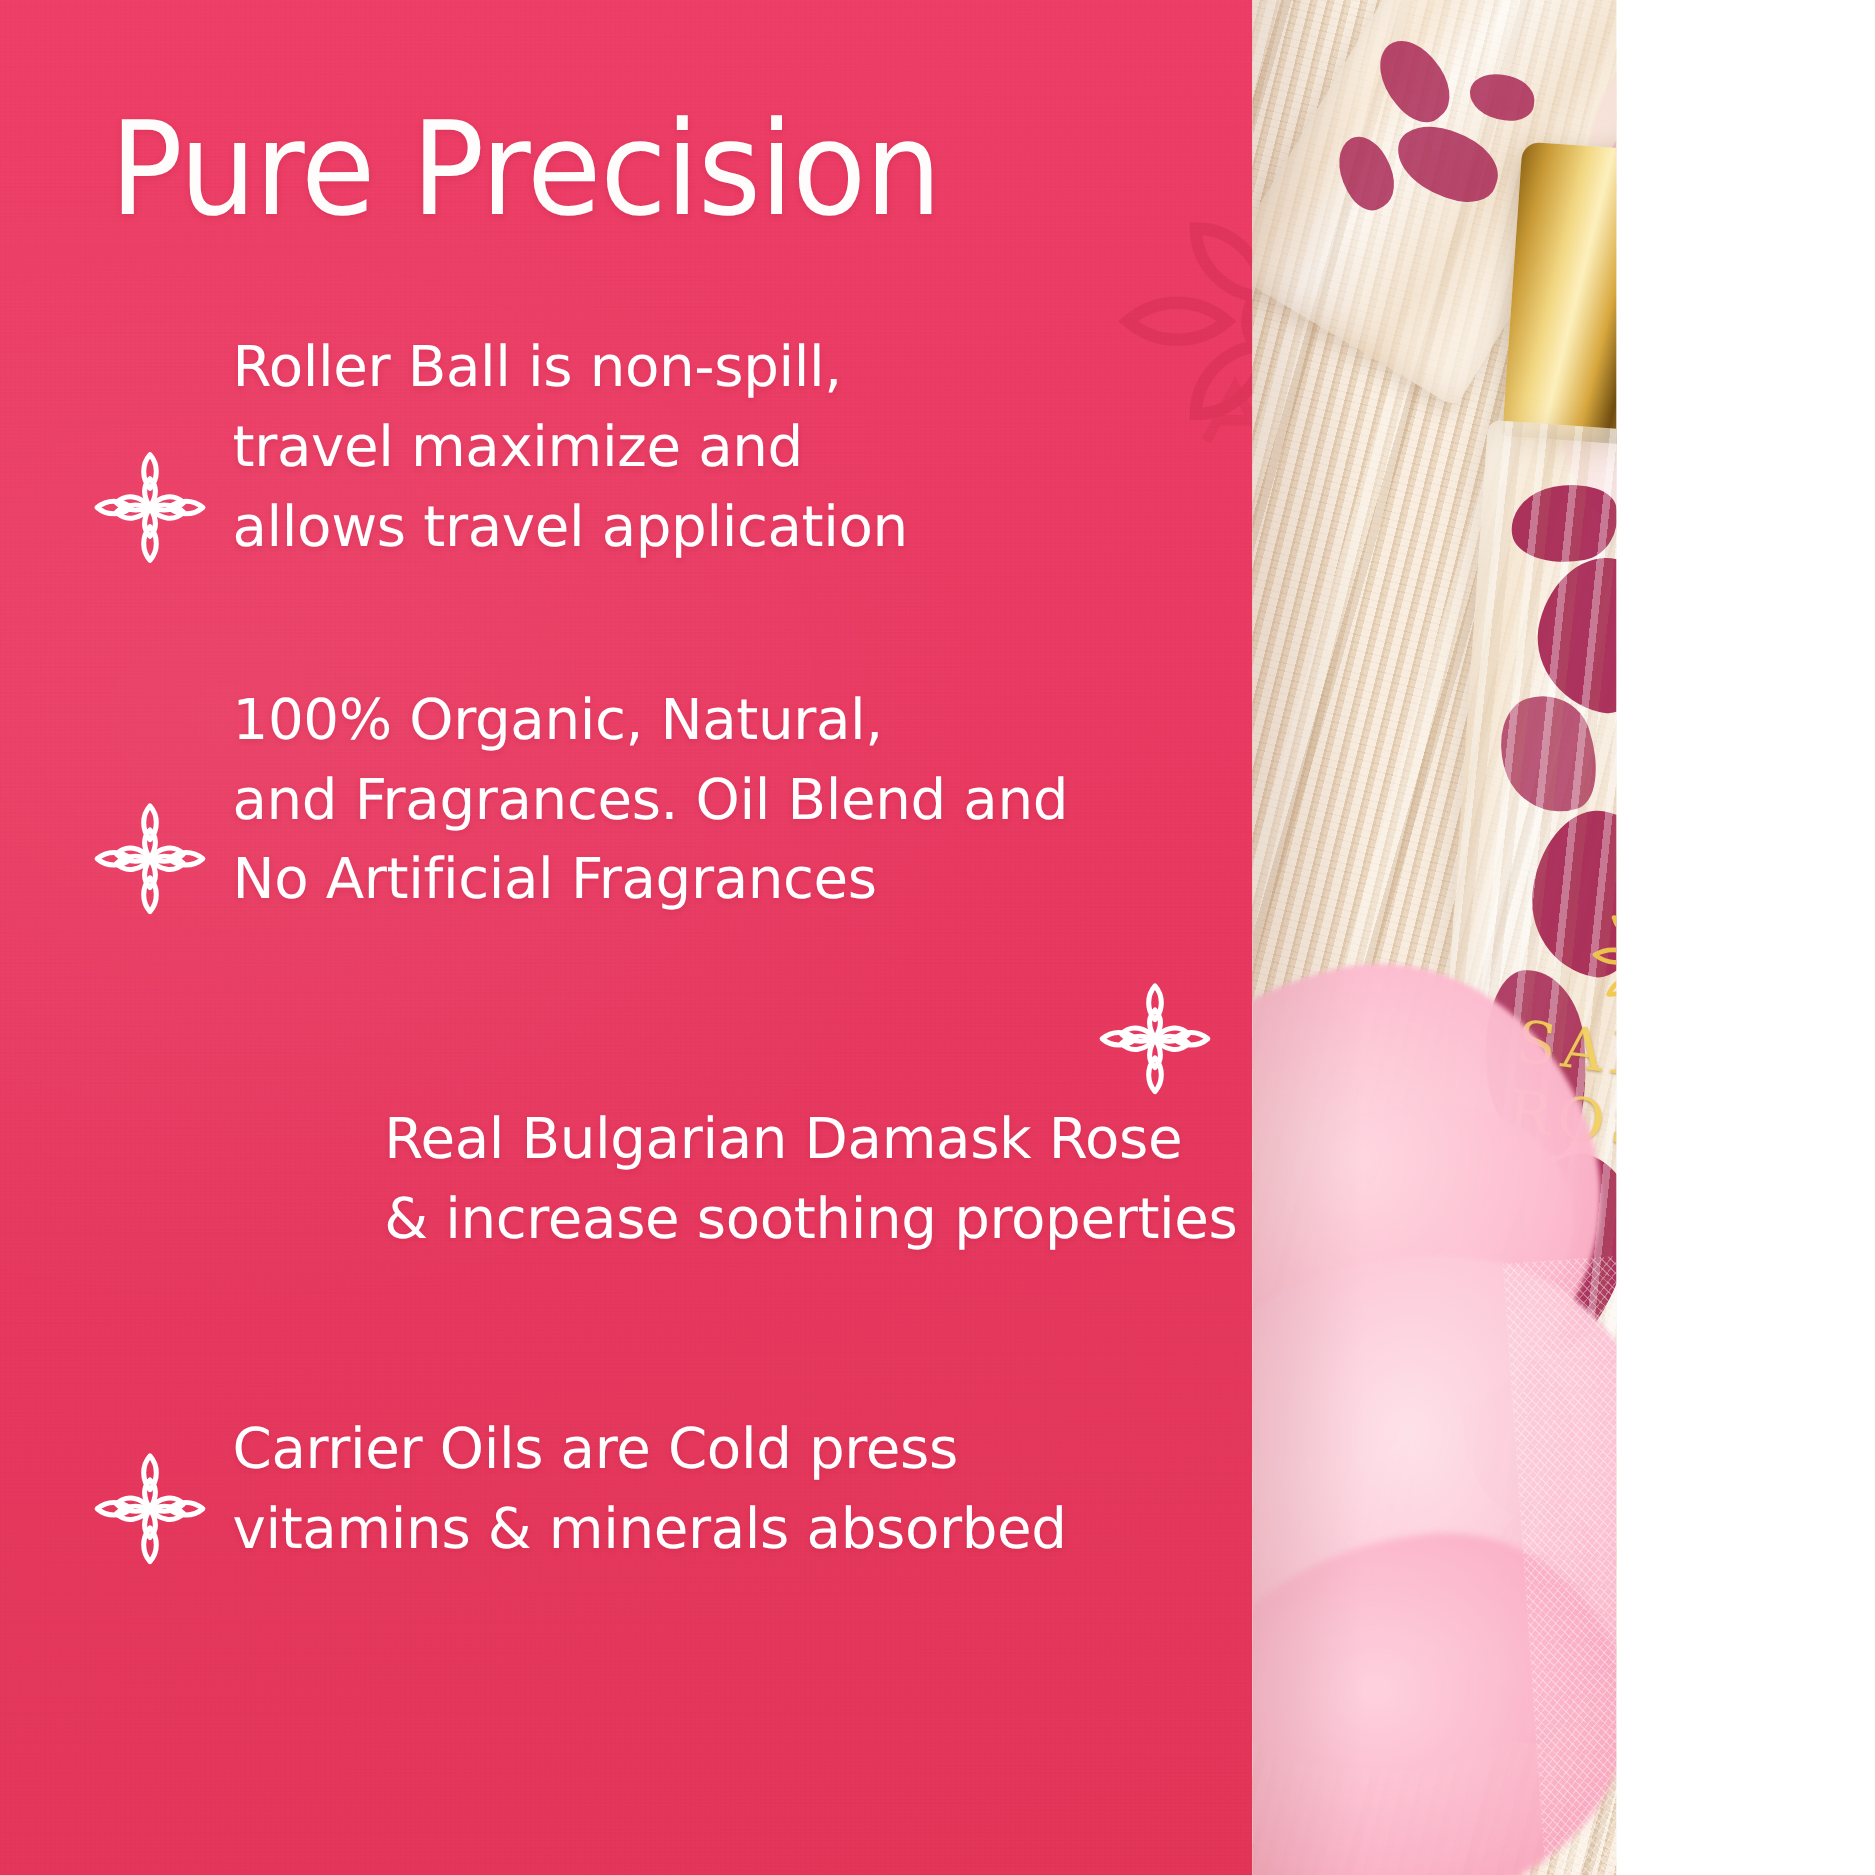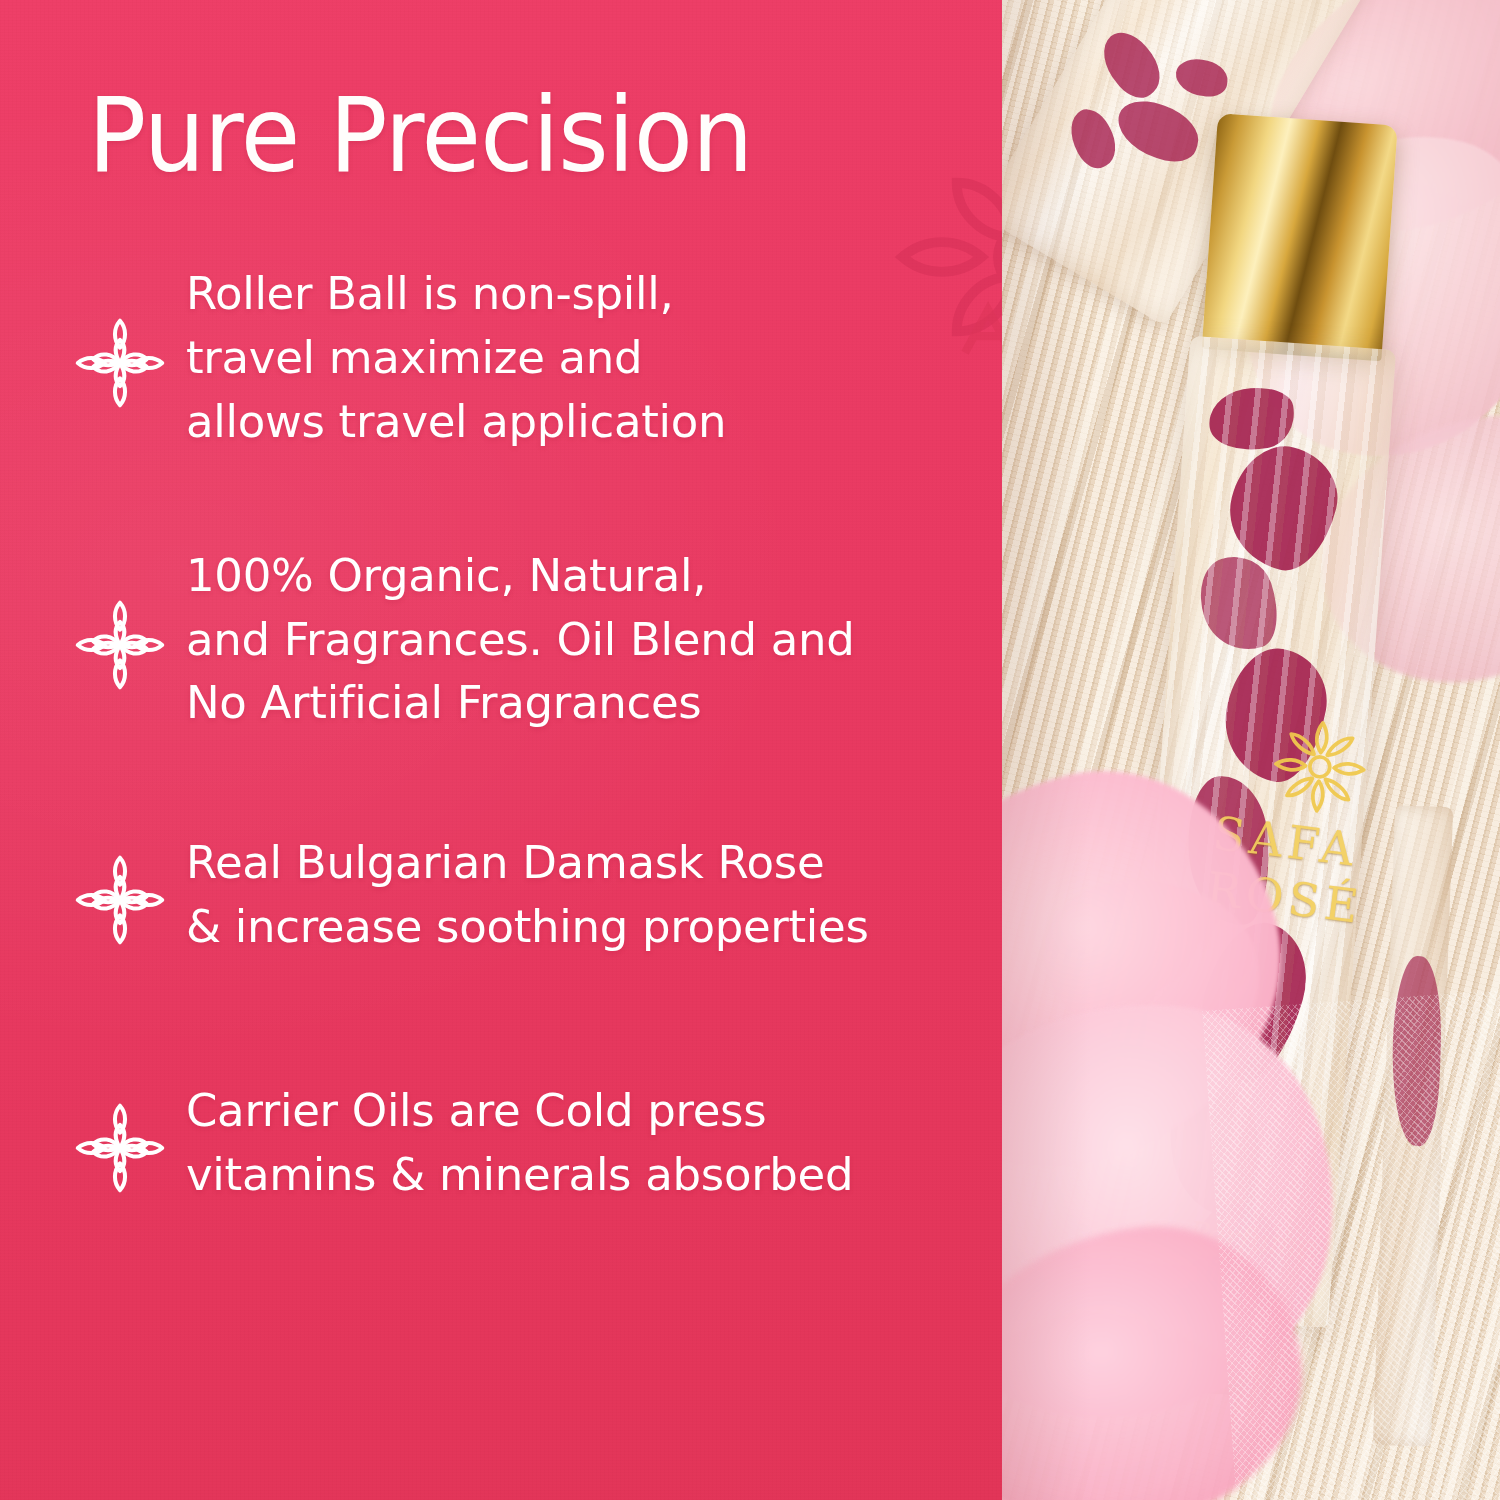--- a/index.html
+++ b/index.html
@@ -1,20 +1,20 @@
 <!DOCTYPE html>
 <html><head>
 <meta charset="utf-8">
 <style>
   html,body{margin:0;padding:0;background:#fff;}
   *{box-sizing:border-box;}
 
   .canvas{
     position:relative;
-    width:1500px;height:1500px;
+    width:1293px;height:1500px;
     overflow:hidden;
     font-family:"Liberation Sans", sans-serif;
   }
 
   
   .pink-panel{
     position:absolute;left:0;top:0;width:1002px;height:1500px;
     background:
       radial-gradient(ellipse 900px 700px at 18% 38%, rgba(255,255,255,.05) 0%, rgba(255,255,255,0) 70%),
       linear-gradient(168deg,#ee3f68 0%, #e93a62 45%, #e23558 100%);
@@ -48,21 +48,21 @@
     transform-origin:left top;
     white-space:nowrap;
     text-shadow:0 2px 6px rgba(150,15,45,.18);
   }
 
   
   .bullets{
     position:absolute;left:60px;top:262px;width:930px;
   }
   .bullet{
-    display:flex;align-items:center;
+    display:flex;align-items:flex-end;
     margin-bottom:0;
   }
   .bullet-icon{
     flex:0 0 auto;
     width:96px;height:96px;
     margin-left:12px;margin-right:18px;
     margin-top:10px;
   }
   .bullet-icon svg{width:100%;height:100%;display:block;}
   .bullet-text{
@@ -73,21 +73,21 @@
     line-height:1.42;
     letter-spacing:-.3px;
     font-weight:400;
     text-shadow:0 2px 5px rgba(150,15,45,.16);
   }
   .bullet-text span{display:block;}
 
   
   .b1{margin-top:0px;}
   .b2{margin-top:90px;}
-  .b3{margin-top:96px;}
+  .b3{margin-top:38px;flex-direction:column;}
   .b4{margin-top:120px;}
 
   
   .photo{
     position:absolute;left:1002px;top:0;width:498px;height:1500px;
     overflow:hidden;
     background:
       linear-gradient(178deg,#f5e8d8 0%, #f0e0ce 30%, #efdfce 60%, #f2e3d2 100%);
   }
   

